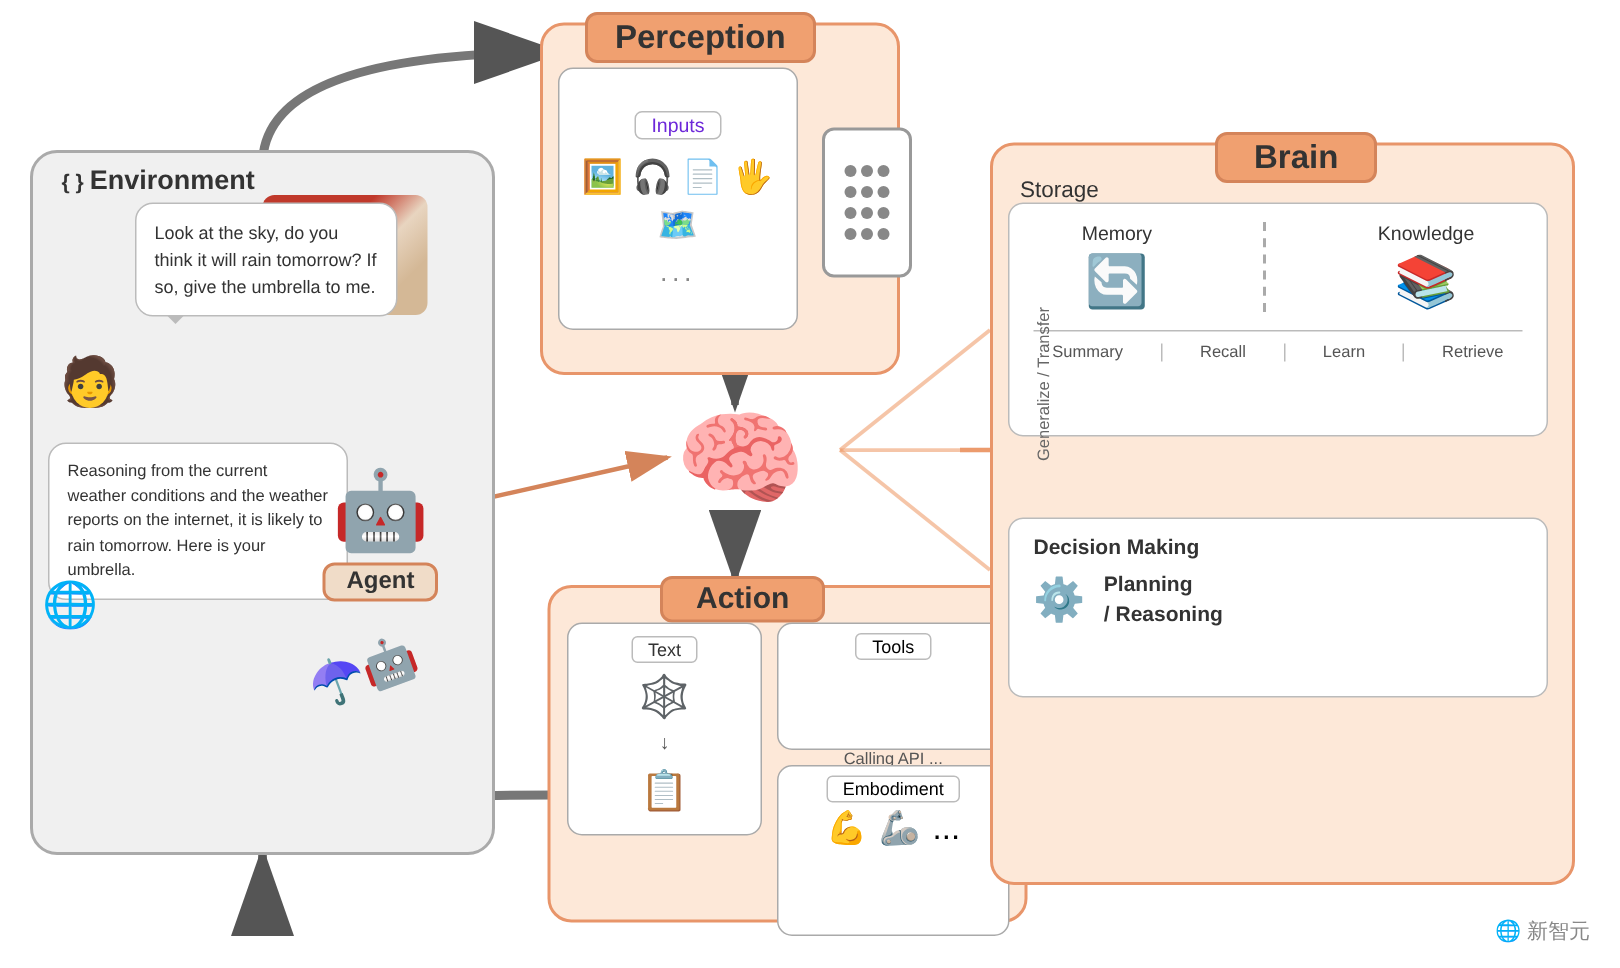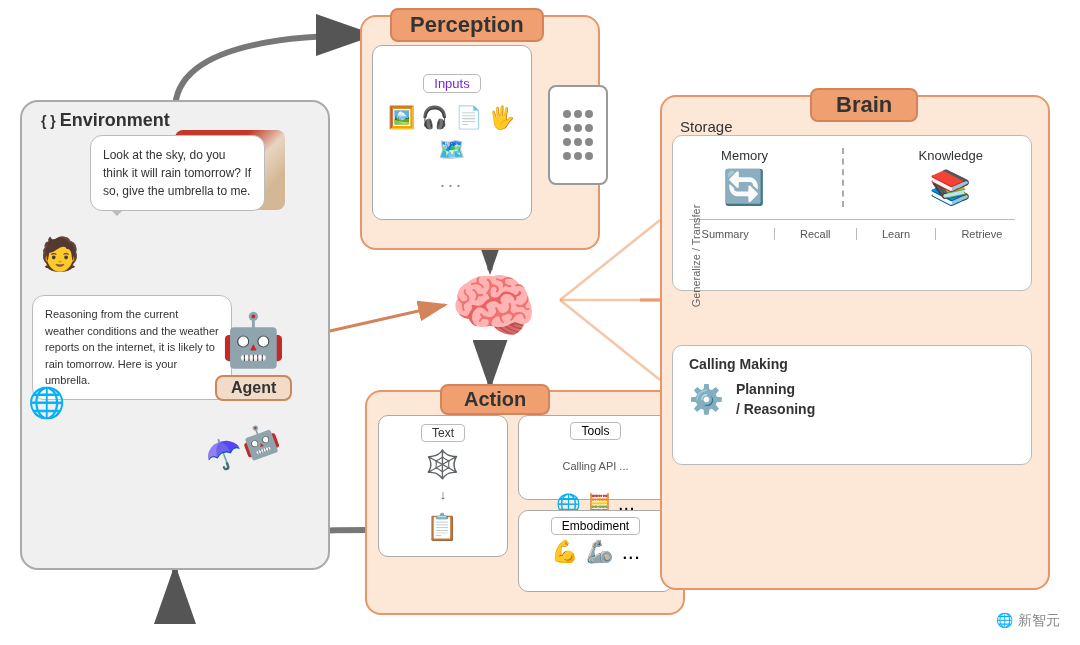--- a/index.html
+++ b/index.html
@@ -326,33 +326,34 @@
     }
     .tools-label {
       font-size: 12px;
       border: 1px solid #bbb;
       border-radius: 4px;
       padding: 1px 10px;
     }
     .tools-content {
       font-size: 11px;
       color: #555;
+      margin-top: 40px;
     }
     .tools-icons {
       display: flex;
       gap: 6px;
       font-size: 20px;
     }
 
     .embodiment-box {
       position: absolute;
       left: 518px;
       top: 510px;
       width: 155px;
-      height: 82px;
+      height: 114px;
       background: white;
       border-radius: 10px;
       border: 1.5px solid #aaa;
       display: flex;
       flex-direction: column;
       align-items: center;
       padding: 6px;
       gap: 4px;
     }
     .embodiment-label {
@@ -677,21 +678,21 @@
       <div class="action-divider"></div>
       <div class="action-item">Learn</div>
       <div class="action-divider"></div>
       <div class="action-item">Retrieve</div>
     </div>
   </div>
 
   <div class="generalize-label">Generalize / Transfer</div>
 
   <div class="decision-box">
-    <div class="decision-title">Calling Making</div>
+    <div class="decision-title">Decision Making</div>
     <div class="decision-content">
       <div class="decision-icon">⚙️</div>
       <div class="decision-text">Planning<br>/ Reasoning</div>
     </div>
   </div>
 
   <div class="watermark">🌐 新智元</div>
 
 </div>
 

